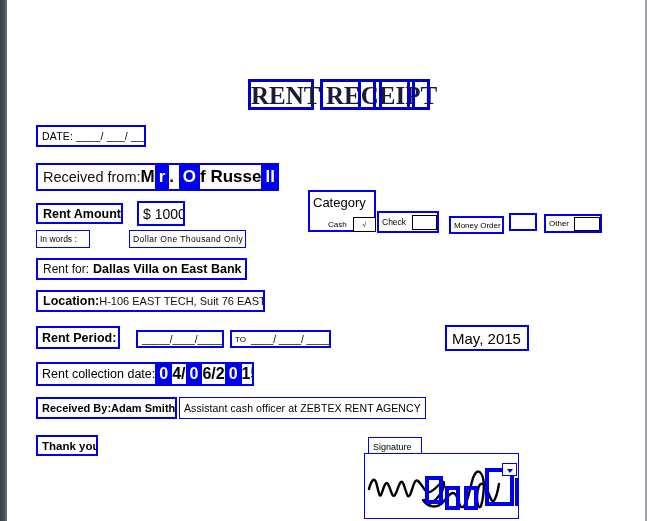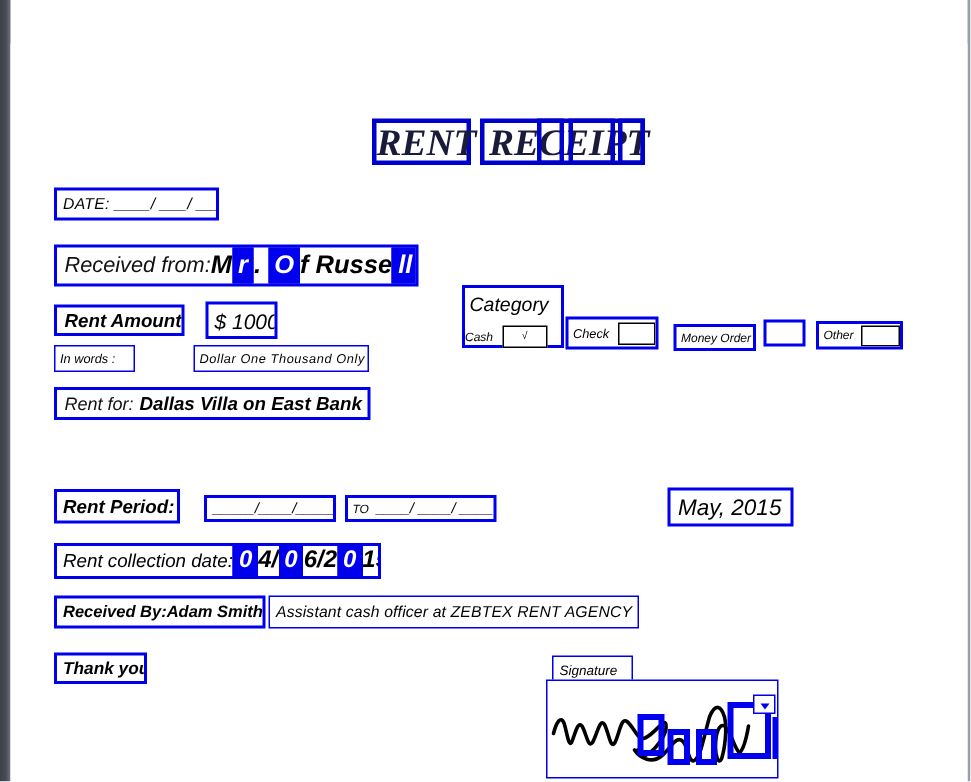--- a/index.html
+++ b/index.html
@@ -94,21 +94,20 @@
   }
   .g-close::before { transform: rotate(45deg); }
   .g-close::after  { transform: rotate(-45deg); }
 
   
   .doc {
     position: absolute;
     left: 7px; top: 29px;
     width: 638px; height: 492px;
     background: #ffffff;
-    font-style: italic;
   }
 
   
   .bx {
     position: absolute;
     border: 2px solid #0000ee;
     background: transparent;
     display: flex;
     align-items: center;
     white-space: nowrap;
@@ -175,21 +174,21 @@
   
   .cat-title {
     left: 303px; top: 162px; width: 65px; height: 22px;
     padding-left: 3px; font-size: 13px;
   }
   .cat-outer {
     left: 301px; top: 161px; width: 68px; height: 42px;
   }
   .cat-cash {
     left: 301px; top: 186px; width: 68px; height: 18px;
-    padding-left: 2px; font-size: 8px;
+    padding-left: 20px; font-size: 8px;
   }
   .cb {
     position: absolute;
     border: 1.5px solid #000;
     background: #fff;
   }
   .row-check {
     left: 370px; top: 182px; width: 62px; height: 22px;
     padding-left: 3px; font-size: 8.5px;
   }
@@ -351,20 +350,25 @@
       <span class="txt">Other</span>
       <span class="cb" style="position:relative; margin-left:5px; width:32px; height:14px; display:inline-block;"></span>
     </div>
 
     <div class="bx row-rentfor">
       <span class="lbl-n">Rent for:</span>
       <span style="width:4px"></span>
       <span class="lbl-b">Dallas Villa on East Bank</span>
     </div>
 
+    <div class="bx row-location">
+      <span class="lbl-b">Location:</span>
+      <span style="width:4px"></span>
+      <span class="lbl-n" style="font-size:11px;">H-106 EAST TECH, Suit 76 EAST</span>
+    </div>
 
     <div class="bx row-rentperiod">
       <span class="txt">Rent Period:</span>
     </div>
     <div class="bx rp-1">
       <span class="txt">_____/____/_____</span>
     </div>
     <div class="bx rp-2">
       <span class="txt">TO</span>
       <span style="width:5px"></span>

